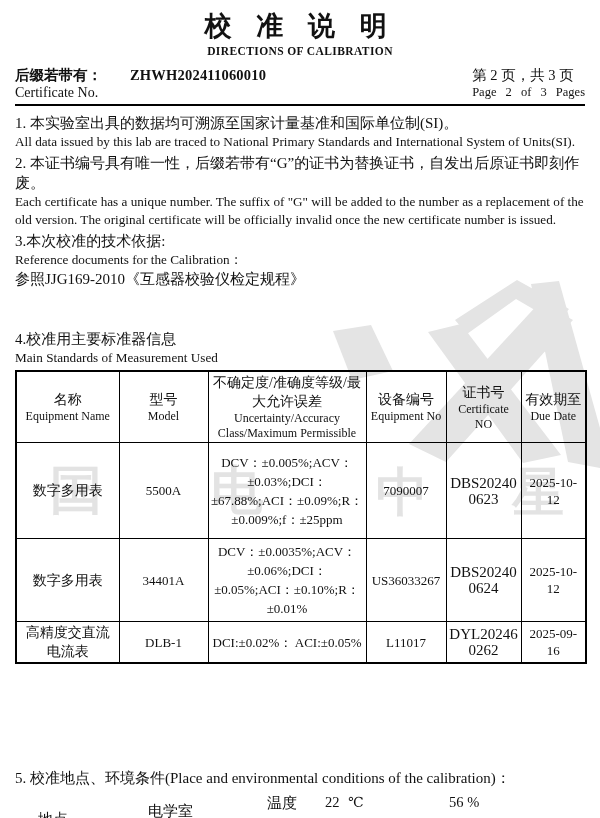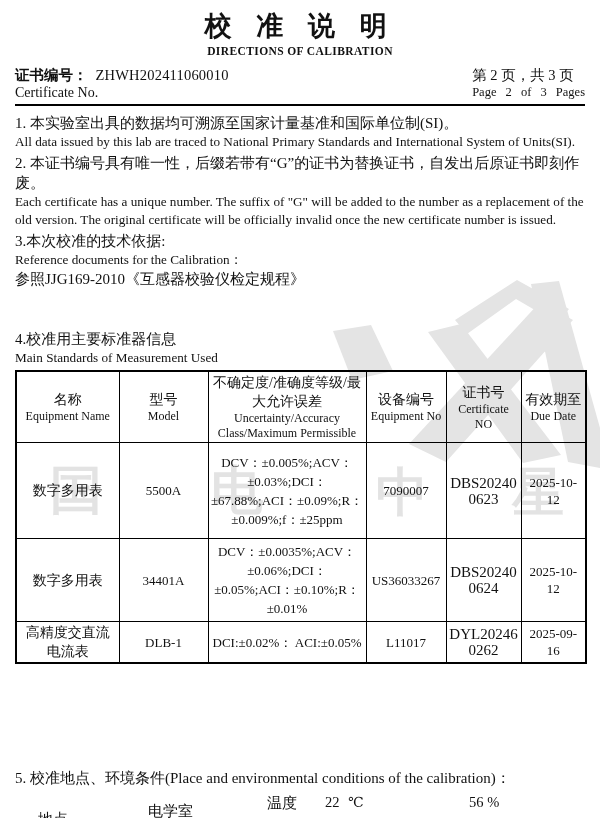--- a/index.html
+++ b/index.html
@@ -25,21 +25,21 @@
   .title{
     text-align:center;margin:2px 0 0 0;
     font-size:27px;font-weight:bold;letter-spacing:9px;line-height:36px;font-family:Liberation Serif, serif;
   }
   .subtitle{
     text-align:center;margin:0;
     font-size:11.5px;font-weight:bold;letter-spacing:.4px;line-height:15px;
   }
   .header-row{display:flex;justify-content:space-between;align-items:flex-start;margin-top:7px;}
   .cert-line{font-size:14.5px;line-height:18px;font-weight:bold;}
-  .cert-line .cert-no{margin-left:8px;font-weight:normal;letter-spacing:.2px;}
+  .cert-line .cert-no{margin-left:28px;font-weight:bold;letter-spacing:.2px;}
   .cert-en{font-size:14px;font-weight:normal;line-height:18px;}
   .page-zh{font-size:14.5px;line-height:18px;}
   .page-en{font-size:12.5px;line-height:17px;word-spacing:6px;}
   .rule{border:none;border-top:2.5px solid #000;margin:2px 0 0 0;}
   p.zh{font-size:15px;line-height:20px;margin:0;}
   p.en{font-size:13.2px;line-height:18px;margin:0;}
   .s1-zh{margin-top:7px !important;}
   .s2-zh{margin-top:2px !important;}
   .s3-zh{margin-top:2px !important;}
   .s4-block{margin-top:40px;}
@@ -70,21 +70,21 @@
   .s5{margin-top:104px !important;}
   .env-row{position:relative;height:50px;margin-top:4px;}
   .env-row span{position:absolute;white-space:nowrap;}
   .e-zh{font-size:15px;}
   .pos-place-zh{left:23px;top:18px;}
   .pos-place-val{left:133px;top:10px;font-size:15px;}
   .pos-temp-zh{left:252px;top:2px;}
   .pos-temp-val{left:310px;top:2px;font-size:14.5px;}
   .pos-temp-unit{left:333px;top:2px;font-size:14px;}
   .pos-hum-zh{left:373px;top:2px;margin-top:24px;}
-  .pos-hum-val{left:454px;top:2px;font-size:14.5px;}
+  .pos-hum-val{left:434px;top:2px;font-size:14.5px;}
 </style>
 </head>
 <body>
 
 <div class="page">
 
   <div class="watermark">
     <svg width="600" height="818" viewBox="0 0 600 818">
       <g fill="#e4e4e4">
         <polygon points="455,320 517,280 569,309 557,323 516,299 467,334"></polygon>
@@ -101,21 +101,21 @@
   </div>
 
   <div class="content">
 
     <h1 class="title">校 准 说 明</h1>
     <div class="subtitle">DIRECTIONS OF CALIBRATION</div>
 
     <div class="header-row">
       <div>
         <div class="cert-line">
-          <span>证书编号：</span><span class="cert-no">ZHWH202411060010</span>
+          <span>后缀若带有：</span><span class="cert-no">ZHWH202411060010</span>
         </div>
         <div class="cert-en">Certificate No.</div>
       </div>
       <div>
         <div class="page-zh">第 2 页，共 3 页</div>
         <div class="page-en">Page 2 of 3 Pages</div>
       </div>
     </div>
 
     <hr class="rule">

